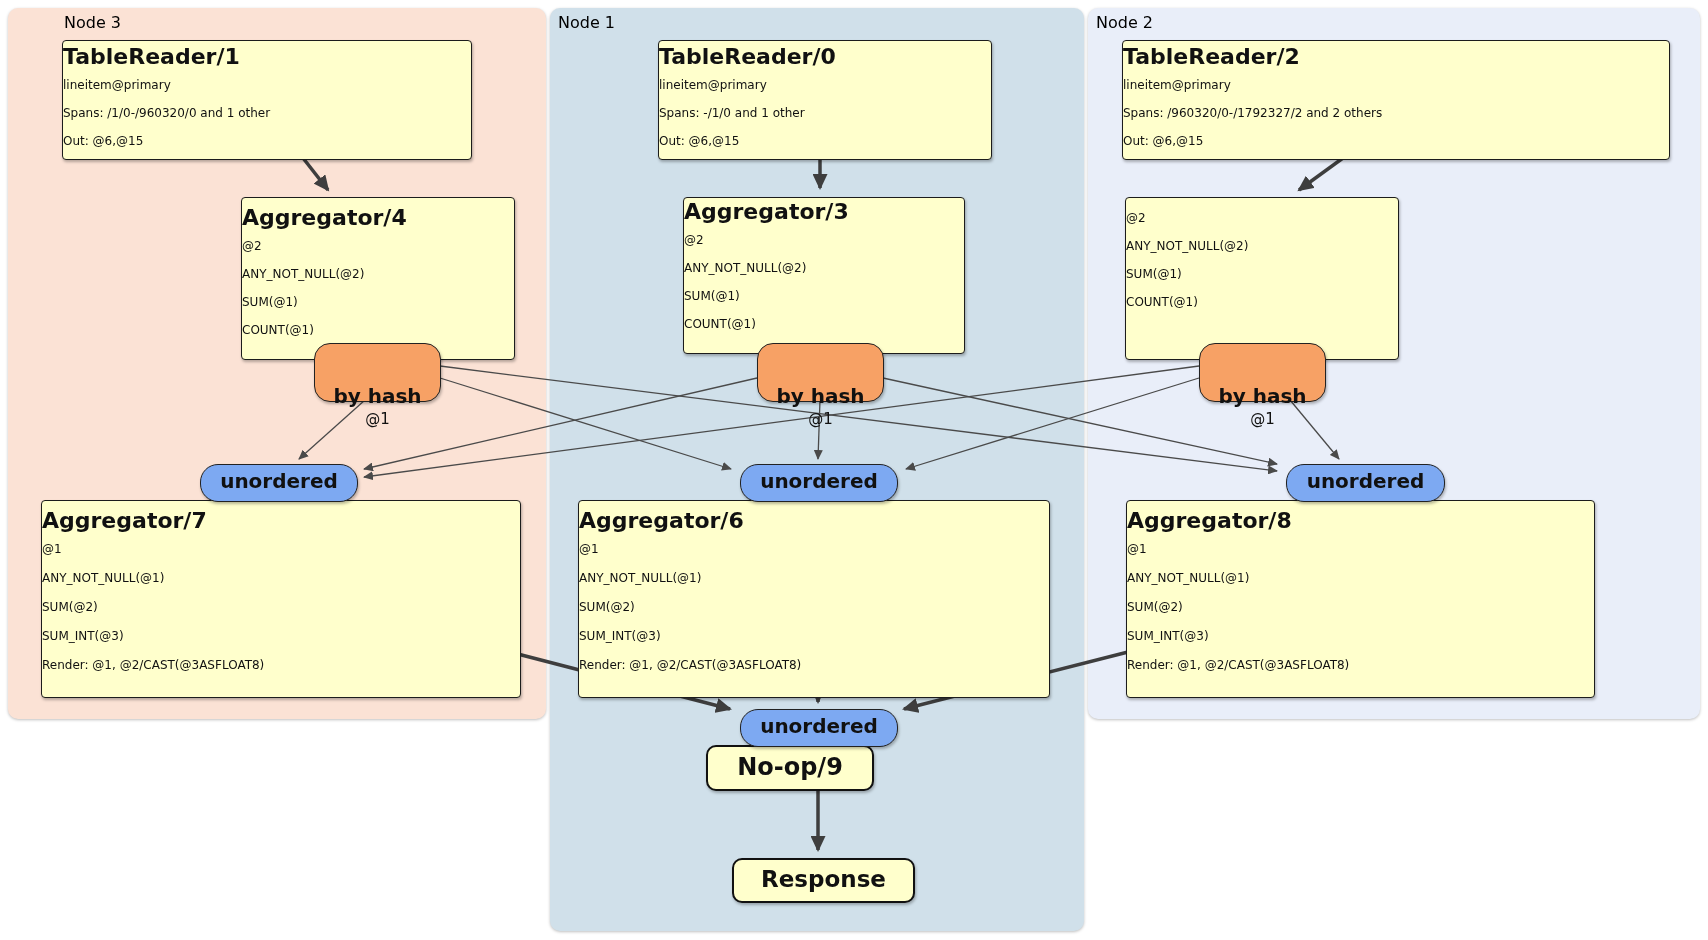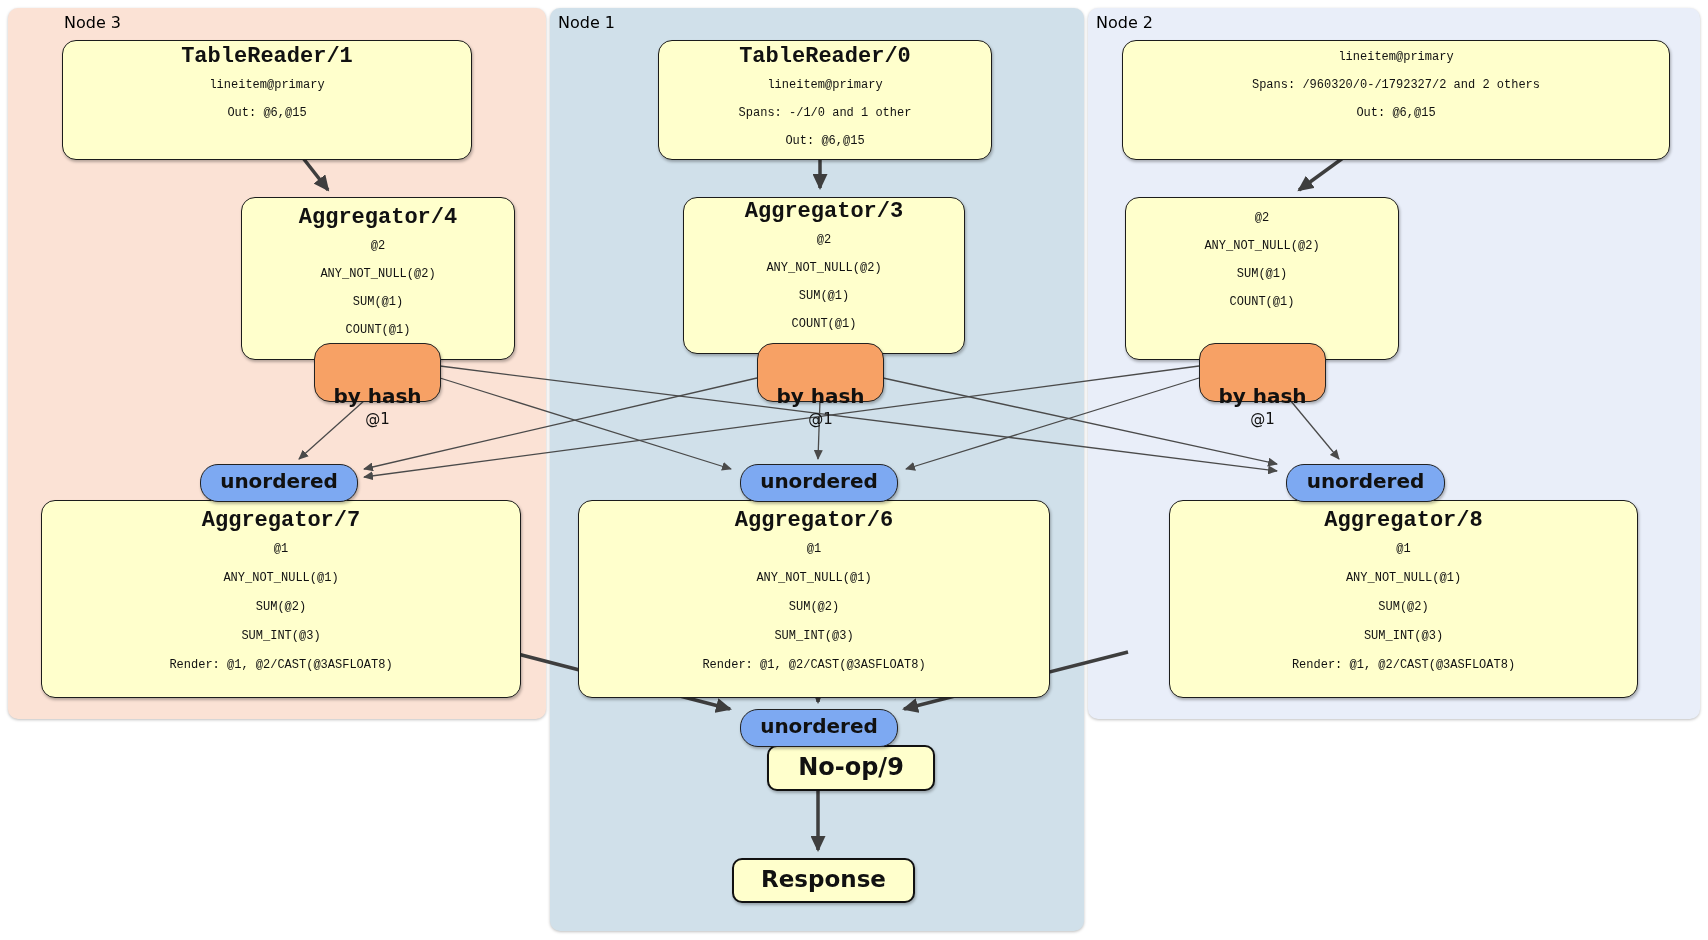--- a/index.html
+++ b/index.html
@@ -2,21 +2,21 @@
 <html style="--node3-bg: #fbe2d5; --node1-bg: #d0e0ea; --node2-bg: #e9eef9; --box-bg: #ffffcc; --box-border: #1c1c1c; --router-bg: #f7a165; --sync-bg: #7da9f2; --edge-thin: #4a4a4a; --edge-thick: #3e3e3e;"><head>
 <meta charset="utf-8">
 <style>
   html,body{margin:0;padding:0;background:#ffffff;}
   .canvas{position:relative;width:1708px;height:940px;background:#ffffff;overflow:hidden;
           font-family:"DejaVu Sans","Liberation Sans",sans-serif;color:#111;}
   .region{position:absolute;border-radius:10px;box-shadow:0 1px 3px rgba(0,0,0,.25);}
   .region-label{position:absolute;font-size:16px;color:#000;white-space:nowrap;}
   .edges{position:absolute;left:0;top:0;z-index:2;pointer-events:none;}
   .pbox{position:absolute;background:var(--box-bg);border:1.6px solid var(--box-border);
-        border-radius:14px;z-index:3;text-align:center;box-shadow:1px 2px 3px rgba(0,0,0,.28);font-family:Liberation Mono, monospace;}
+        border-radius:4px;z-index:3;text-align:left;box-shadow:1px 2px 3px rgba(0,0,0,.28);}
   .pbox .title{font-weight:bold;font-size:22px;line-height:28px;}
   .pbox .line{font-size:12px;line-height:28px;white-space:nowrap;}
   .pbox.agg2 .line{line-height:29px;}
   .router{position:absolute;background:var(--router-bg);border:1.6px solid #222;
           border-radius:16px;z-index:4;text-align:center;box-shadow:1px 2px 3px rgba(0,0,0,.28);}
   .router .rl{font-weight:bold;font-size:20px;line-height:26px;padding-top:3px;margin-top:36px;}
   .router .rd{font-size:15px;line-height:20px;}
   .sync{position:absolute;background:var(--sync-bg);border:1.6px solid #222;border-radius:18px;
         z-index:4;text-align:center;font-weight:bold;font-size:20px;line-height:33px;
         box-shadow:1px 2px 3px rgba(0,0,0,.28);}
@@ -63,29 +63,31 @@
       <line x1="883" y1="378" x2="1277" y2="464" marker-end="url(#ah-thin)"></line>
       <line x1="1199" y1="366" x2="364" y2="477" marker-end="url(#ah-thin)"></line>
       <line x1="1199" y1="378" x2="906" y2="469" marker-end="url(#ah-thin)"></line>
       <line x1="1290" y1="400" x2="1339" y2="459" marker-end="url(#ah-thin)"></line>
     </g>
   </svg>
 
   <div class="pbox" style="left:62px;top:40px;width:408px;height:116px;padding-top:2px;">
     <div class="title">TableReader/1</div>
     <div class="line">lineitem@primary</div>
+    <div class="line">Spans: /1/0-/960320/0 and 1 other</div>
     <div class="line">Out: @6,@15</div>
   </div>
   <div class="pbox" style="left:658px;top:40px;width:332px;height:116px;padding-top:2px;">
     <div class="title">TableReader/0</div>
     <div class="line">lineitem@primary</div>
     <div class="line">Spans: -/1/0 and 1 other</div>
     <div class="line">Out: @6,@15</div>
   </div>
   <div class="pbox" style="left:1122px;top:40px;width:546px;height:116px;padding-top:2px;">
+    <div class="title">TableReader/2</div>
     <div class="line">lineitem@primary</div>
     <div class="line">Spans: /960320/0-/1792327/2 and 2 others</div>
     <div class="line">Out: @6,@15</div>
   </div>
 
   <div class="pbox" style="left:241px;top:197px;width:272px;height:155px;padding-top:6px;">
     <div class="title">Aggregator/4</div>
     <div class="line">@2</div>
     <div class="line">ANY_NOT_NULL(@2)</div>
     <div class="line">SUM(@1)</div>
@@ -131,26 +133,26 @@
     <div class="line">Render: @1, @2/CAST(@3ASFLOAT8)</div>
   </div>
   <div class="pbox agg2" style="left:578px;top:500px;width:470px;height:190px;padding-top:6px;">
     <div class="title">Aggregator/6</div>
     <div class="line">@1</div>
     <div class="line">ANY_NOT_NULL(@1)</div>
     <div class="line">SUM(@2)</div>
     <div class="line">SUM_INT(@3)</div>
     <div class="line">Render: @1, @2/CAST(@3ASFLOAT8)</div>
   </div>
-  <div class="pbox agg2" style="left:1126px;top:500px;width:467px;height:190px;padding-top:6px;margin-left:43px;">
+  <div class="pbox agg2" style="left:1126px;top:500px;width:467px;height:190px;padding-top:6px;">
     <div class="title">Aggregator/8</div>
     <div class="line">@1</div>
     <div class="line">ANY_NOT_NULL(@1)</div>
     <div class="line">SUM(@2)</div>
     <div class="line">SUM_INT(@3)</div>
     <div class="line">Render: @1, @2/CAST(@3ASFLOAT8)</div>
   </div>
 
   <div class="sync" style="left:740px;top:709px;width:156px;height:36px;">unordered</div>
-  <div class="bigbox" style="left:767px;top:745px;width:164px;height:42px;font-size:24px;line-height:40px;">No-op/9</div>
+  <div class="bigbox" style="left:706px;top:745px;width:164px;height:42px;font-size:24px;line-height:40px;">No-op/9</div>
   <div class="bigbox" style="left:732px;top:858px;width:179px;height:41px;font-size:23px;line-height:39px;">Response</div>
 
 </div>
 
 </body></html>

